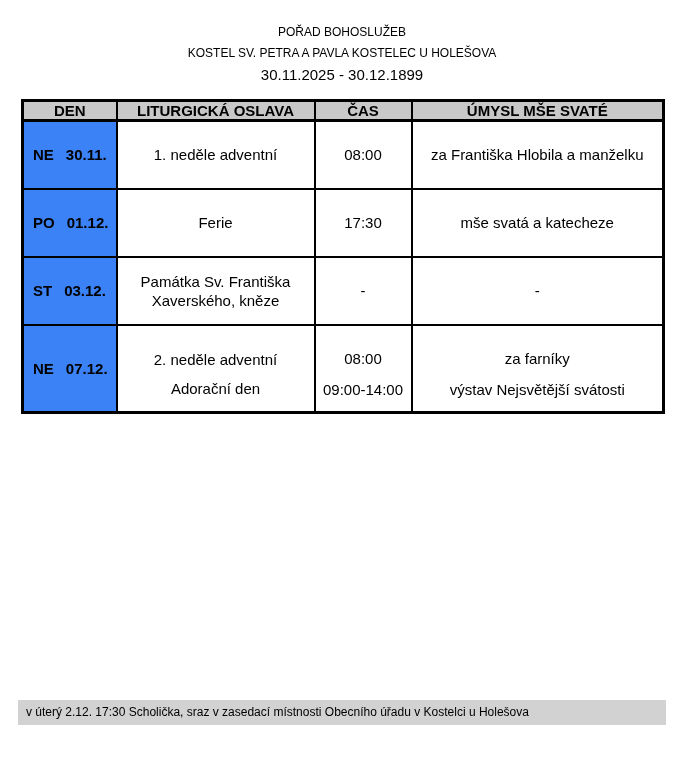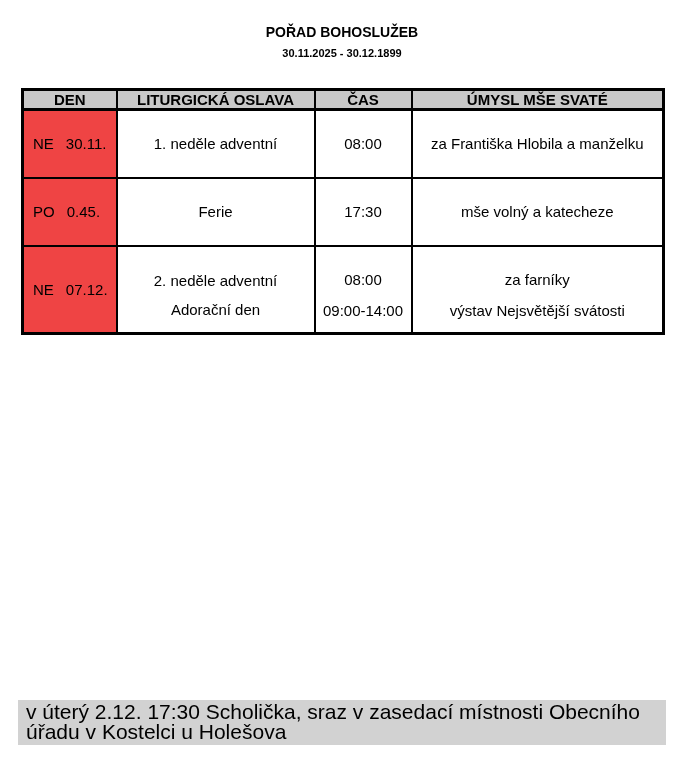--- a/index.html
+++ b/index.html
@@ -16,34 +16,34 @@
     width: 684px;
     height: 768px;
     position: relative;
   }
   
   .title-block {
     text-align: center;
     padding-top: 22px;
   }
   .title-line1, .title-line2 {
-    font-size: 14px;
-    font-weight: bold;
+    font-size: 12px;
+    font-weight: normal;
     line-height: 21px;
   }
   .title-line3 {
-    font-size: 11px;
-    font-weight: bold;
+    font-size: 15px;
+    font-weight: normal;
     line-height: 21px;
   }
   
   table.schedule {
     position: absolute;
     left: 21px;
-    top: 88px;
+    top: 99px;
     width: 641px;
     border-collapse: collapse;
     table-layout: fixed;
     border: 3px solid #000;
     font-size: 15px;
     padding-left: 9px;
   }
   table.schedule th,
   table.schedule td {
     border: 2px solid #000;
@@ -61,22 +61,22 @@
   }
   col.c-den  { width: 94px;  }
   col.c-osl  { width: 198px; }
   col.c-cas  { width: 97px;  }
   col.c-umy  { width: 252px; }
 
   tr.data-row { height: 68px; }
   tr.data-row-last { height: 88px; }
 
   td.day-cell {
-    background: #ef4444;
-    font-weight: normal;
+    background: #3b82f6;
+    font-weight: bold;
     vertical-align: middle;
   }
   .day-wrap {
     display: flex;
     gap: 12px;
     padding-left: 9px;
     align-items: baseline;
   }
   td.celebration-cell,
   td.time-cell,
@@ -100,32 +100,33 @@
     padding: 24px 0 3px 0;
   }
   
   .footer-note {
     position: absolute;
     left: 18px;
     top: 700px;
     width: 648px;
     box-sizing: border-box;
     background: #d2d2d2;
-    font-size: 21px;
+    font-size: 12px;
     line-height: 20px;
     padding: 2px 8px 3px 8px;
   }
 </style>
 </head>
 <body>
 
 <div class="page">
 
   <div class="title-block">
     <div class="title-line1">POŘAD BOHOSLUŽEB</div>
+    <div class="title-line2">KOSTEL SV. PETRA A PAVLA KOSTELEC U HOLEŠOVA</div>
     <div class="title-line3">30.11.2025 - 30.12.1899</div>
   </div>
 
   <table class="schedule">
     <colgroup>
       <col class="c-den">
         <col class="c-osl">
         <col class="c-cas">
         <col class="c-umy">
     </colgroup>
@@ -146,29 +147,40 @@
       </td>
       <td class="celebration-cell">1. neděle adventní</td>
       <td class="time-cell">08:00</td>
       <td class="intention-cell">za Františka Hlobila a manželku</td>
     </tr>
 
     <tr class="data-row">
       <td class="day-cell">
         <div class="day-wrap">
           <span>PO</span>
-          <span>0.45.</span>
+          <span>01.12.</span>
         </div>
       </td>
       <td class="celebration-cell">Ferie</td>
       <td class="time-cell">17:30</td>
-      <td class="intention-cell">mše volný a katecheze</td>
-    </tr>
-
-
+      <td class="intention-cell">mše svatá a katecheze</td>
+    </tr>
+
+
+    <tr class="data-row">
+      <td class="day-cell">
+        <div class="day-wrap">
+          <span>ST</span>
+          <span>03.12.</span>
+        </div>
+      </td>
+      <td class="celebration-cell">Památka Sv. Františka Xaverského, kněze</td>
+      <td class="time-cell">-</td>
+      <td class="intention-cell">-</td>
+    </tr>
 
 
 
 
     <tr class="data-row-last">
       <td class="day-cell">
         <div class="day-wrap">
           <span>NE</span>
           <span>07.12.</span>
         </div>

